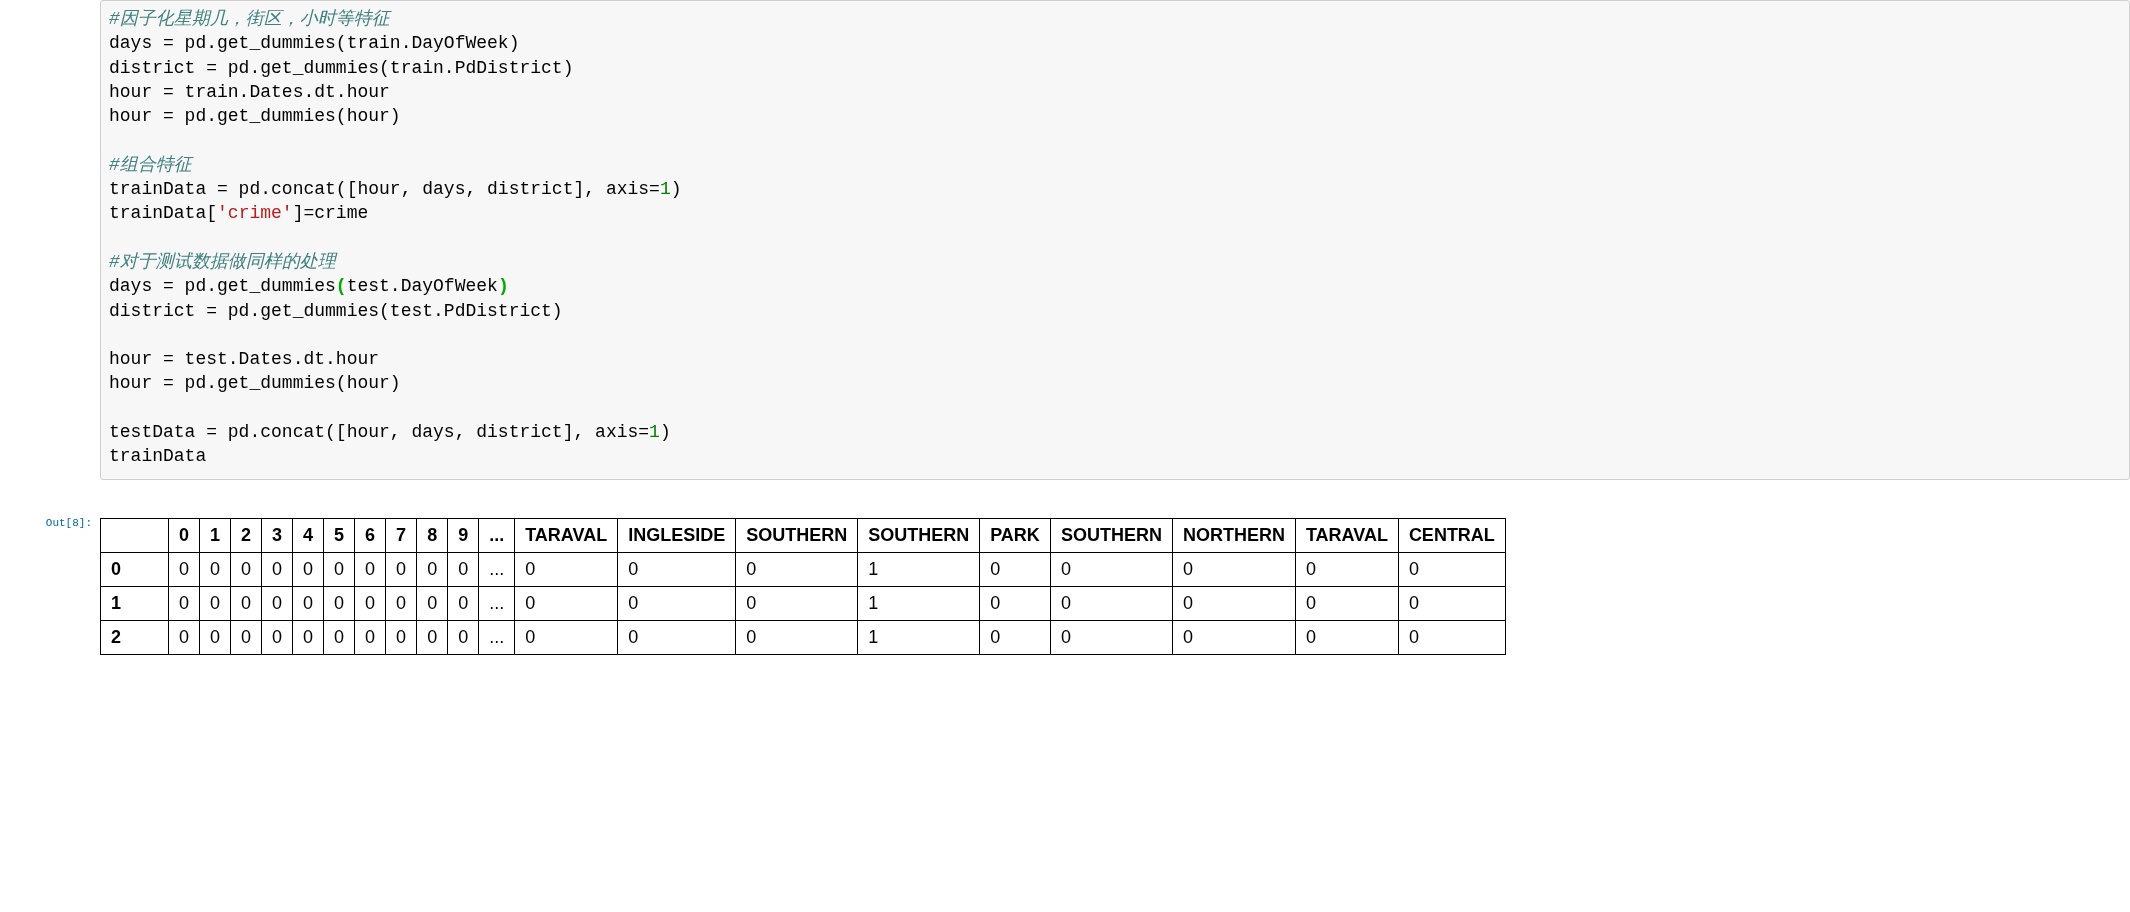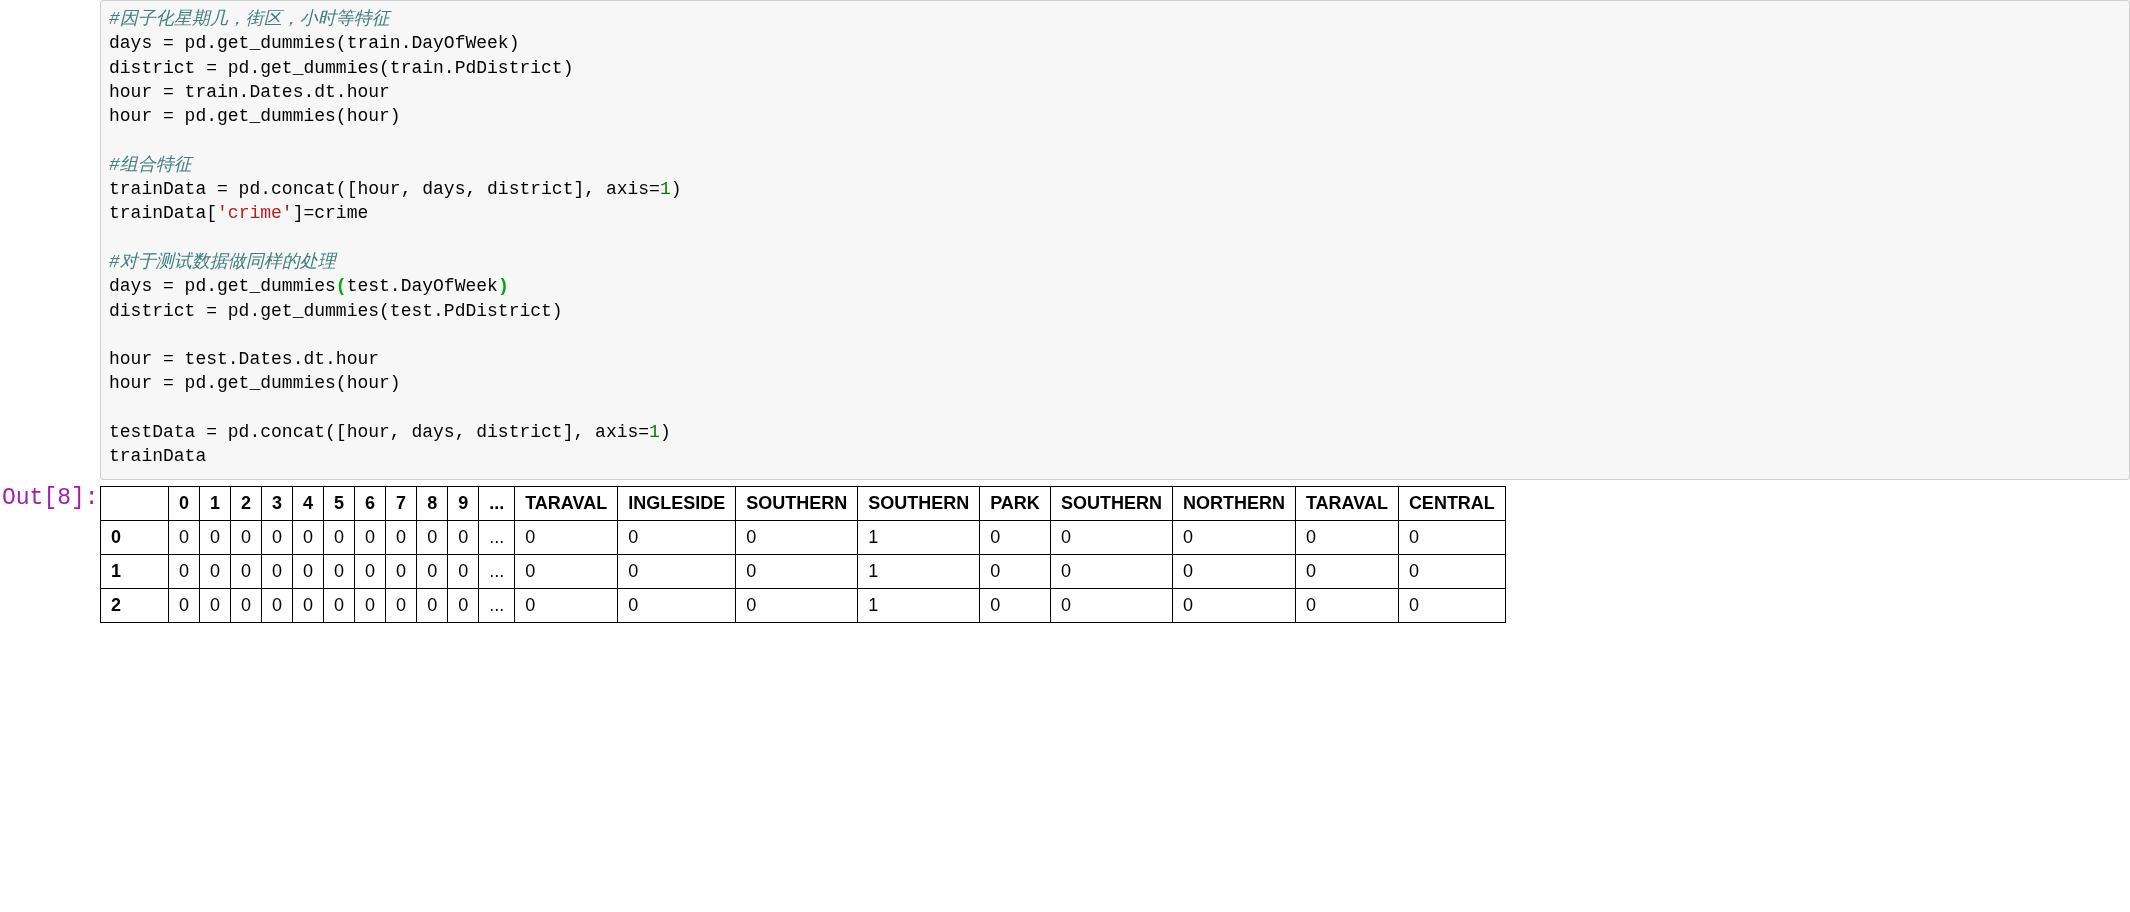--- a/index.html
+++ b/index.html
@@ -7,34 +7,35 @@
     margin: 0;
     padding: 0;
     font-family: "Helvetica Neue", Helvetica, Arial, sans-serif;
     background: #ffffff;
     font-size: 17px;
   }
   .notebook {
     width: 100%;
     display: flex;
     flex-direction: column;
+    gap: 32px;
   }
   .cell {
     display: flex;
     align-items: flex-start;
     margin: 0;
   }
   .prompt {
     width: 100px;
     min-width: 100px;
     text-align: right;
     padding: 5px 8px 0 2px;
     font-family: "Courier New", monospace;
-    font-size: 23px;
-    color: #a21caf;
+    font-size: 11px;
+    color: #0369a1;
   }
   .code-area {
     flex: 1;
     background: #f7f7f7;
     border: 1px solid #cfcfcf;
     border-radius: 3px;
     padding: 6px 8px 10px 8px;
     font-family: "Courier New", monospace;
     font-size: 18px;
     line-height: 1.35;

